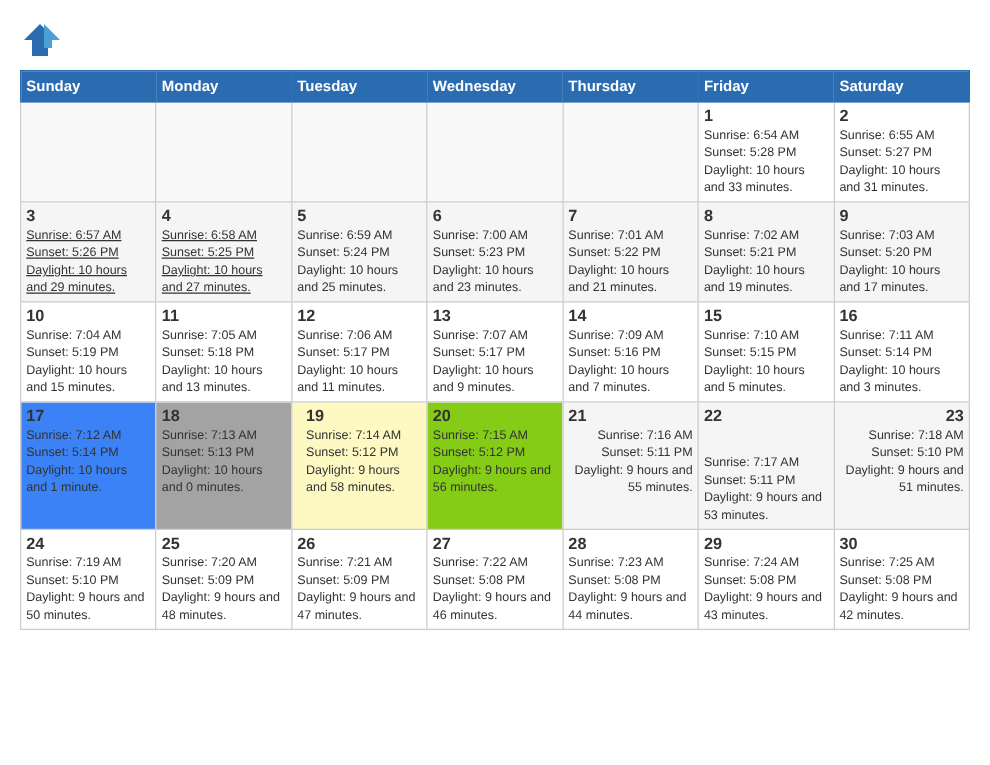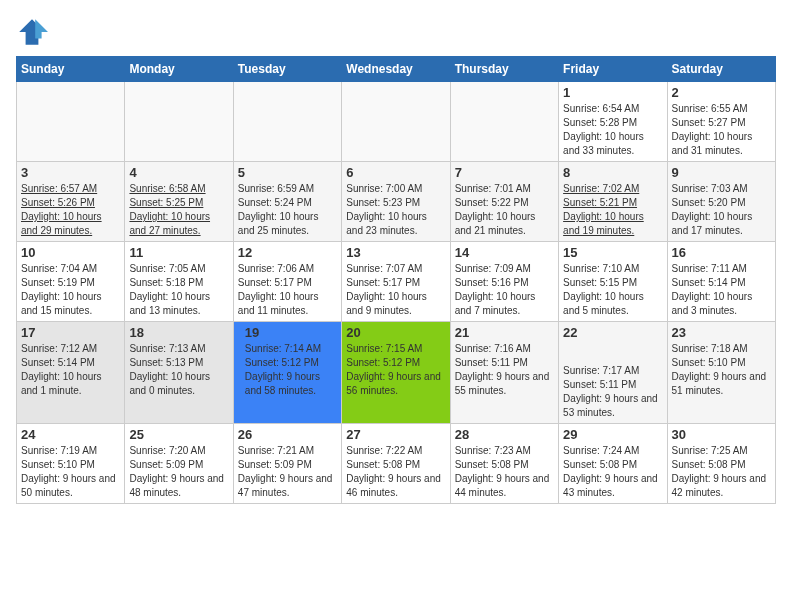--- a/index.html
+++ b/index.html
@@ -174,21 +174,21 @@
 Daylight: 10 hours and 23 minutes.</div>
         </td>
         <td style="background-color: rgb(245, 245, 245);">
           <span class="day-num">7</span>
           <div class="day-info" style="white-space: pre-line;">Sunrise: 7:01 AM
 Sunset: 5:22 PM
 Daylight: 10 hours and 21 minutes.</div>
         </td>
         <td style="background-color: rgb(245, 245, 245);">
           <span class="day-num">8</span>
-          <div class="day-info" style="white-space: pre-line; text-decoration: underline;">Sunrise: 7:02 AM
+          <div class="day-info" style="white-space: pre-line;">Sunrise: 7:02 AM
 Sunset: 5:21 PM
 Daylight: 10 hours and 19 minutes.</div>
         </td>
         <td style="background-color: rgb(245, 245, 245);">
           <span class="day-num">9</span>
           <div class="day-info" style="white-space: pre-line;">Sunrise: 7:03 AM
 Sunset: 5:20 PM
 Daylight: 10 hours and 17 minutes.</div>
         </td>
       </tr>
@@ -230,57 +230,57 @@
 Daylight: 10 hours and 5 minutes.</div>
         </td>
         <td>
           <span class="day-num">16</span>
           <div class="day-info" style="white-space: pre-line;">Sunrise: 7:11 AM
 Sunset: 5:14 PM
 Daylight: 10 hours and 3 minutes.</div>
         </td>
       </tr>
       <tr>
-        <td style="background-color: #e5e5e5;">
+        <td style="background-color: #3b82f6;">
           <span class="day-num">17</span>
           <div class="day-info" style="white-space: pre-line;">Sunrise: 7:12 AM
 Sunset: 5:14 PM
 Daylight: 10 hours and 1 minute.</div>
         </td>
-        <td style="background-color: #e5e5e5;">
+        <td style="background-color: #a3a3a3;">
           <span class="day-num">18</span>
           <div class="day-info" style="white-space: pre-line;">Sunrise: 7:13 AM
 Sunset: 5:13 PM
 Daylight: 10 hours and 0 minutes.</div>
         </td>
-        <td style="background-color: #3b82f6; padding-left: 11px;">
+        <td style="background-color: #fef9c3; padding-left: 11px;">
           <span class="day-num">19</span>
           <div class="day-info" style="white-space: pre-line;">Sunrise: 7:14 AM
 Sunset: 5:12 PM
 Daylight: 9 hours and 58 minutes.</div>
         </td>
         <td style="background-color: #84cc16;">
           <span class="day-num">20</span>
           <div class="day-info" style="white-space: pre-line;">Sunrise: 7:15 AM
 Sunset: 5:12 PM
 Daylight: 9 hours and 56 minutes.</div>
         </td>
         <td style="background-color: rgb(245, 245, 245);">
           <span class="day-num">21</span>
-          <div class="day-info" style="white-space: pre-line;">Sunrise: 7:16 AM
+          <div class="day-info" style="white-space: pre-line; text-align: right;">Sunrise: 7:16 AM
 Sunset: 5:11 PM
 Daylight: 9 hours and 55 minutes.</div>
         </td>
         <td style="background-color: rgb(245, 245, 245);">
           <span class="day-num">22</span>
           <div class="day-info" style="white-space: pre-line; margin-top: 24px;">Sunrise: 7:17 AM
 Sunset: 5:11 PM
 Daylight: 9 hours and 53 minutes.</div>
         </td>
-        <td style="background-color: rgb(245, 245, 245);">
+        <td style="background-color: rgb(245, 245, 245); text-align: right;">
           <span class="day-num">23</span>
           <div class="day-info" style="white-space: pre-line;">Sunrise: 7:18 AM
 Sunset: 5:10 PM
 Daylight: 9 hours and 51 minutes.</div>
         </td>
       </tr>
       <tr>
         <td>
           <span class="day-num">24</span>
           <div class="day-info" style="white-space: pre-line;">Sunrise: 7:19 AM

